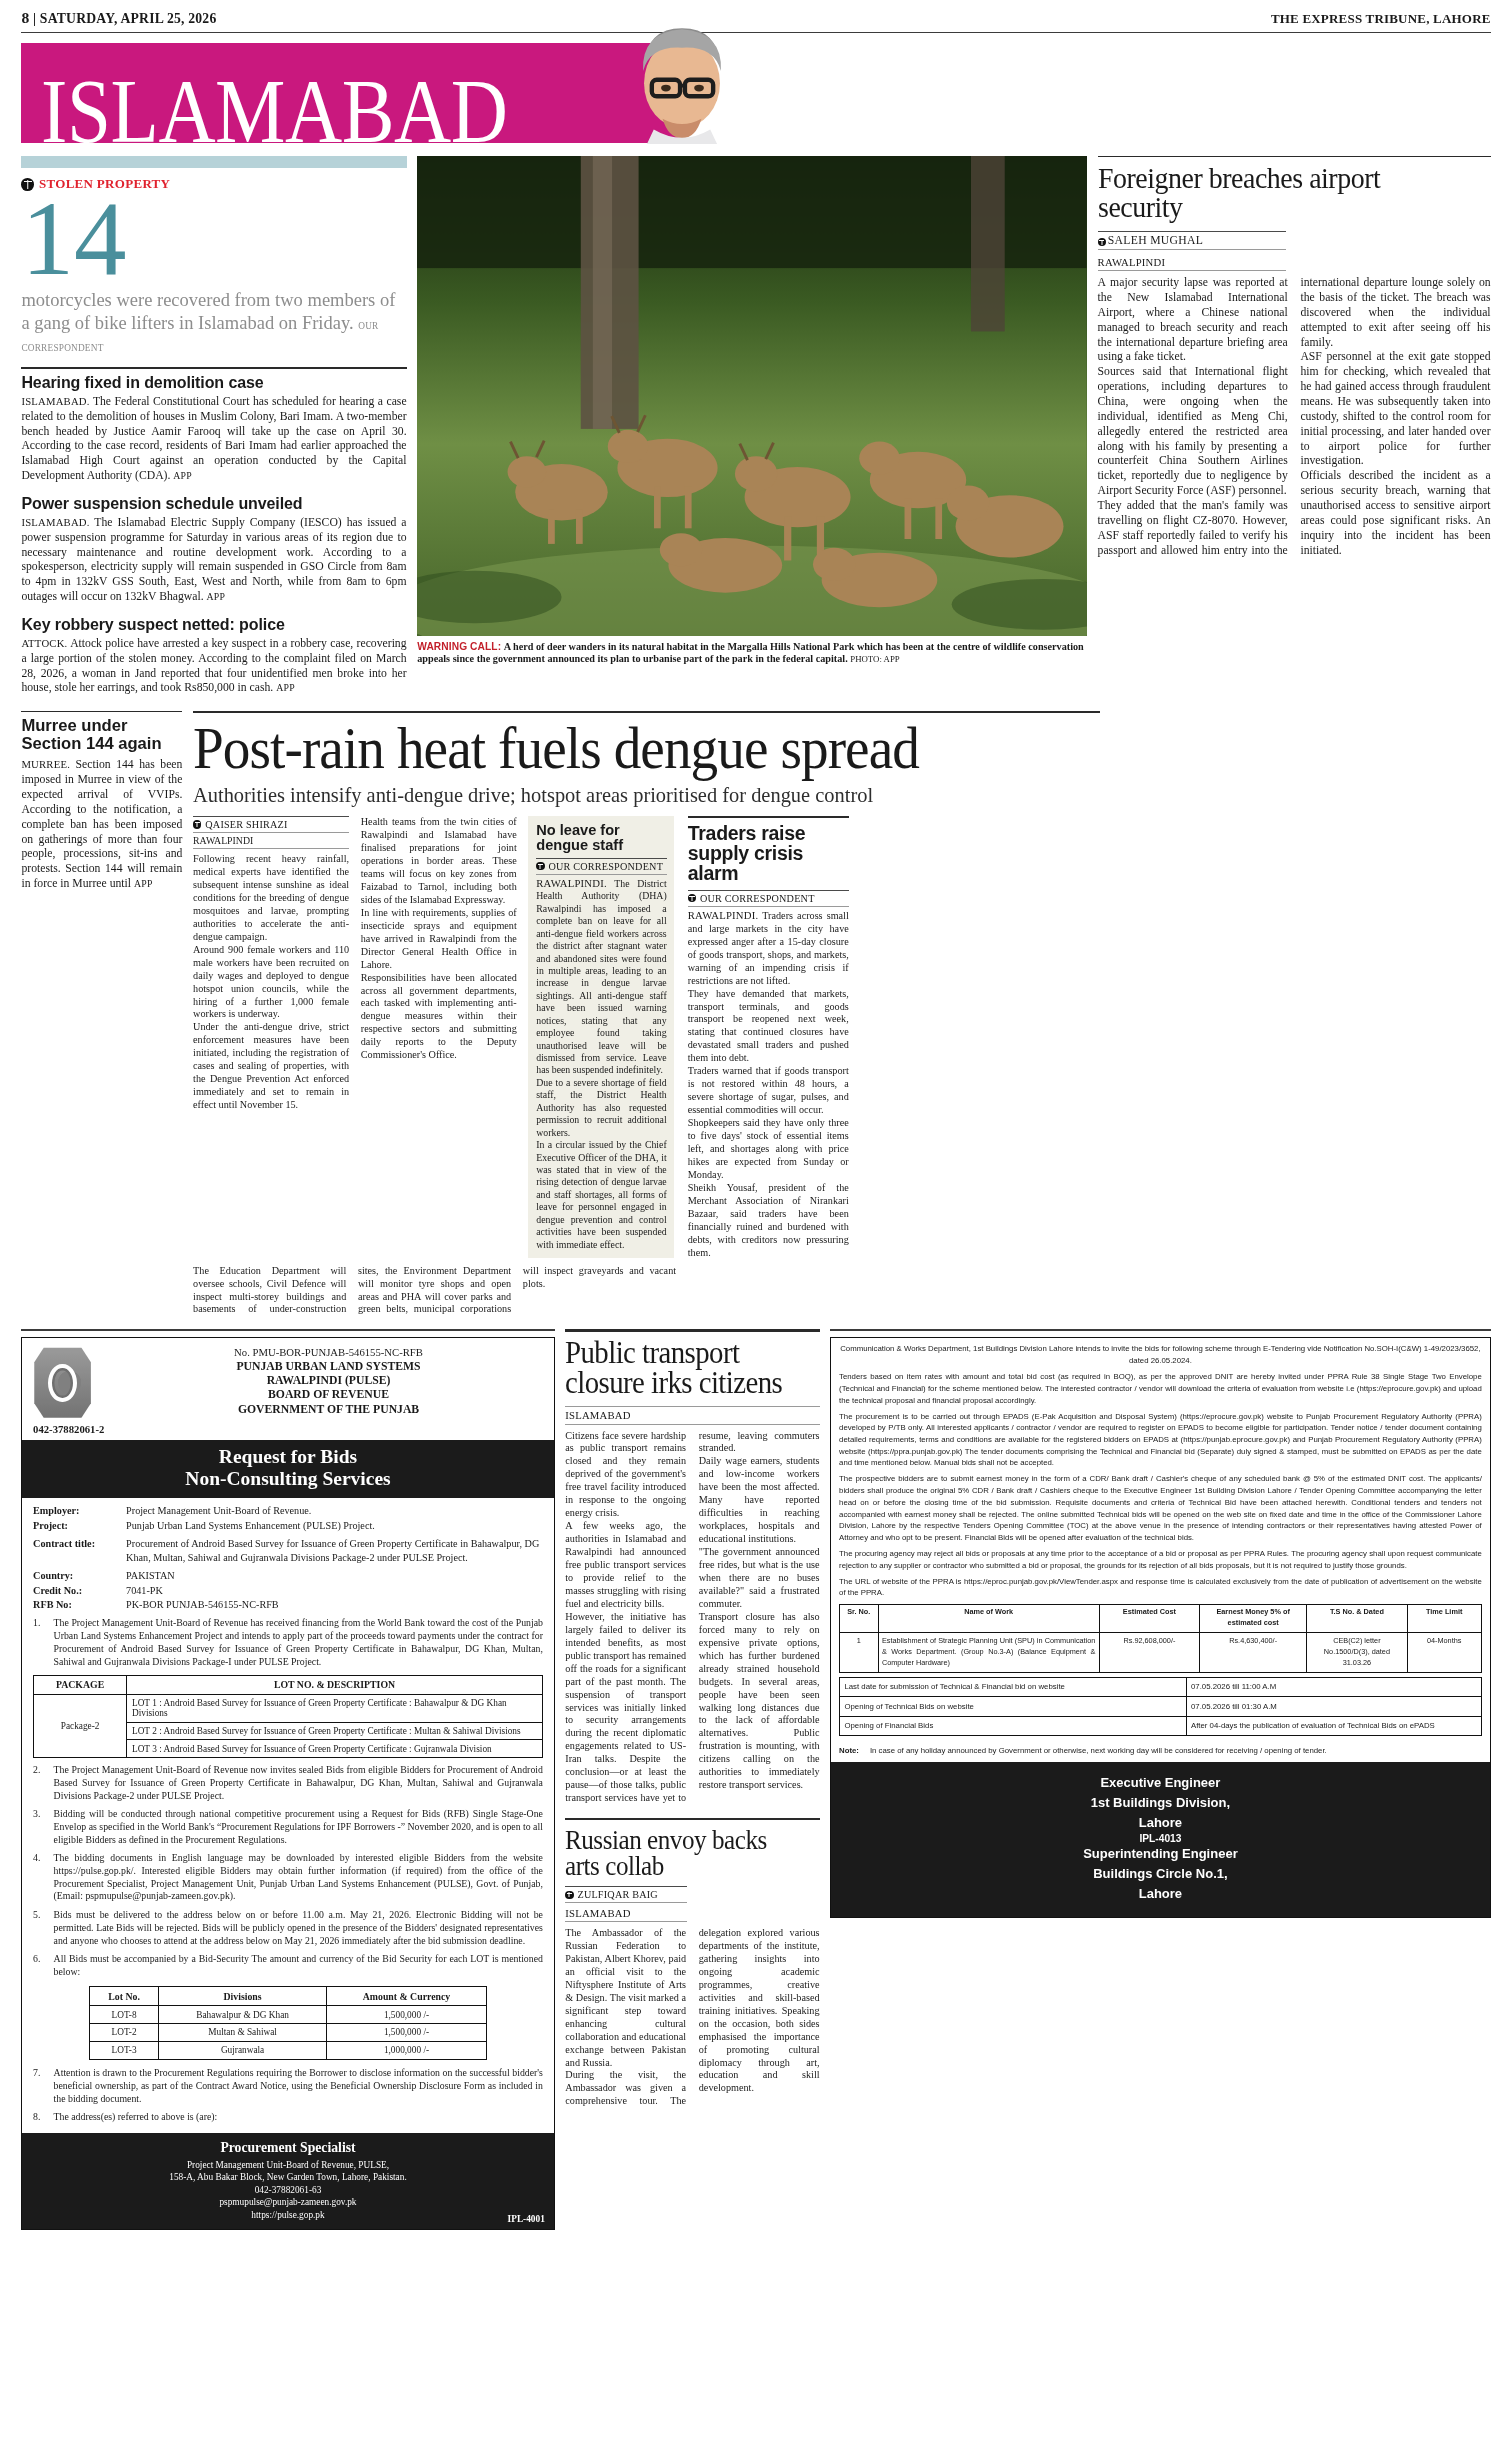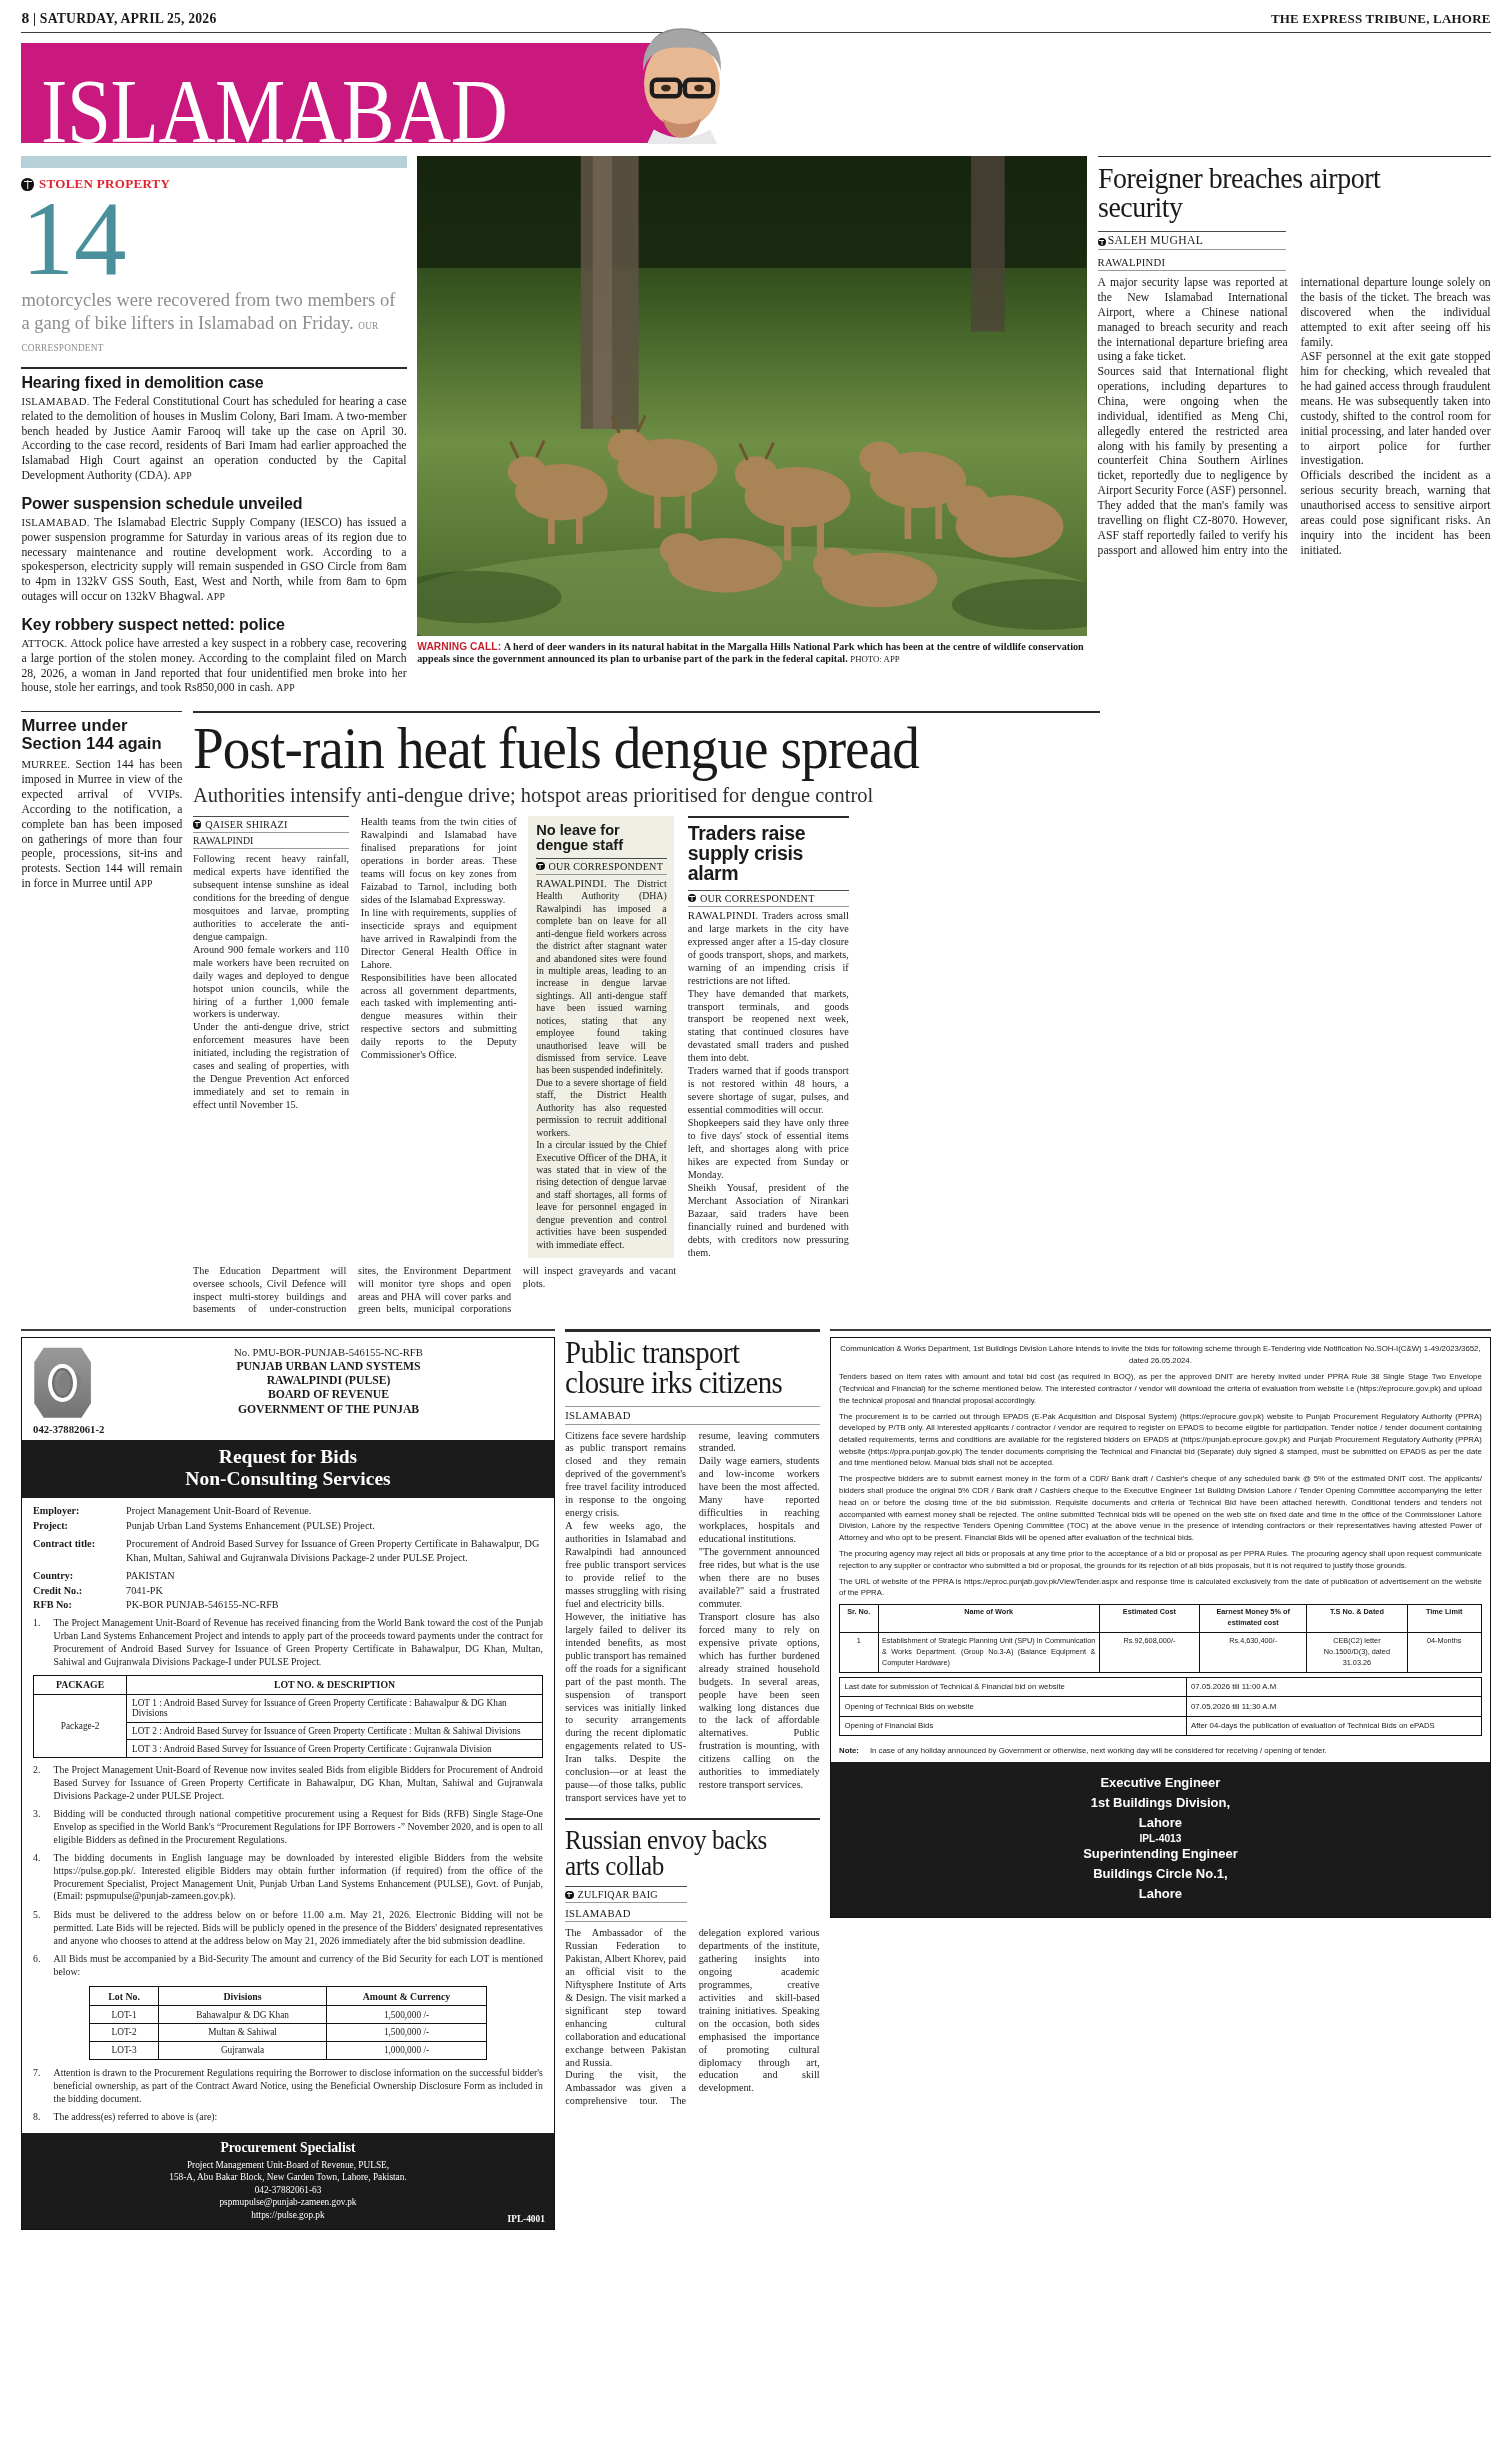--- a/index.html
+++ b/index.html
@@ -535,21 +535,21 @@
           </div>
 
           <table class="ad-table" style="width:78%;margin:7.8px auto">
             <tbody>
                 <tr>
               <th>Lot No.</th>
               <th>Divisions</th>
               <th>Amount &amp; Currency</th>
             </tr>
             <tr>
-              <td class="ctr">LOT-1</td>
+              <td class="ctr">LOT-8</td>
               <td class="ctr">Bahawalpur &amp; DG Khan</td>
               <td class="ctr">1,500,000 /-</td>
             </tr>
             <tr>
               <td class="ctr">LOT-2</td>
               <td class="ctr">Multan &amp; Sahiwal</td>
               <td class="ctr">1,500,000 /-</td>
             </tr>
             <tr>
               <td class="ctr">LOT-3</td>
@@ -642,21 +642,21 @@
             </table>
 
           <table class="tn-dates">
             <tbody>
                 <tr>
               <td>Last date for submission of Technical &amp; Financial bid on website</td>
               <td style="width:46%">07.05.2026 till 11:00 A.M</td>
             </tr>
             <tr>
               <td>Opening of Technical Bids on website</td>
-              <td>07.05.2026 till 11:30 A.M</td>
+              <td>07.05.2026 till 01:30 A.M</td>
             </tr>
             <tr>
               <td>Opening of Financial Bids</td>
               <td>After 04-days the publication of evaluation of Technical Bids on ePADS</td>
             </tr>
           </tbody>
             </table>
         </div>
         <div class="tn-note">
           <div class="nk">Note:</div>

